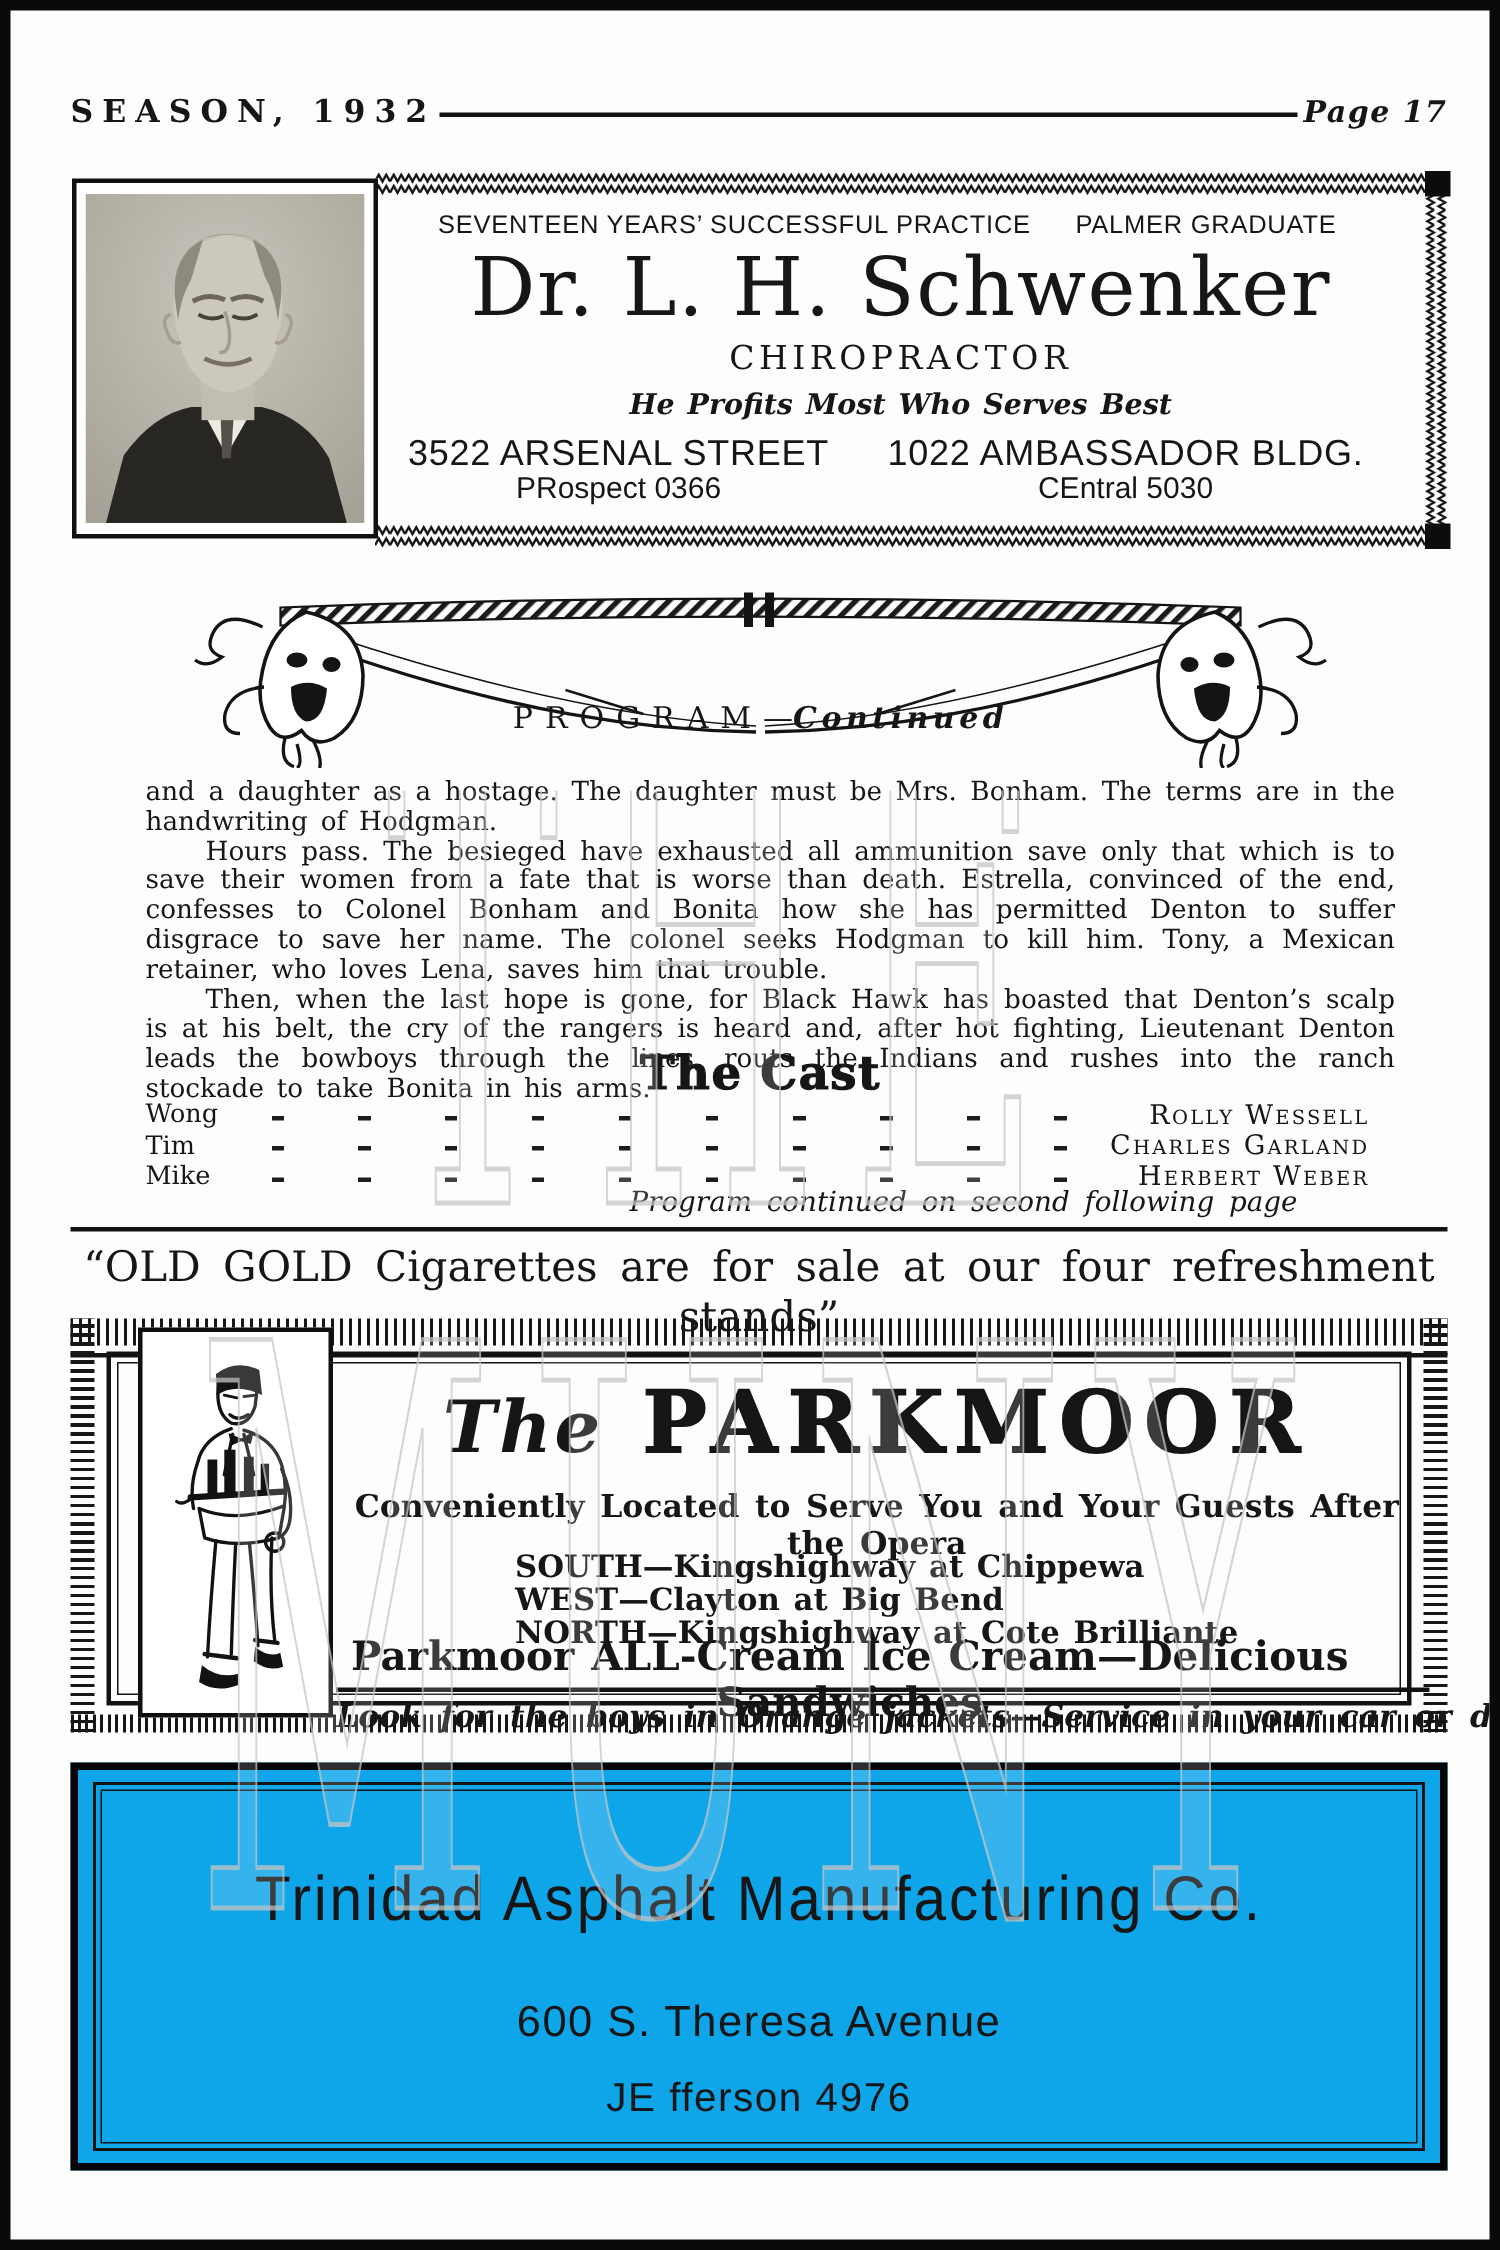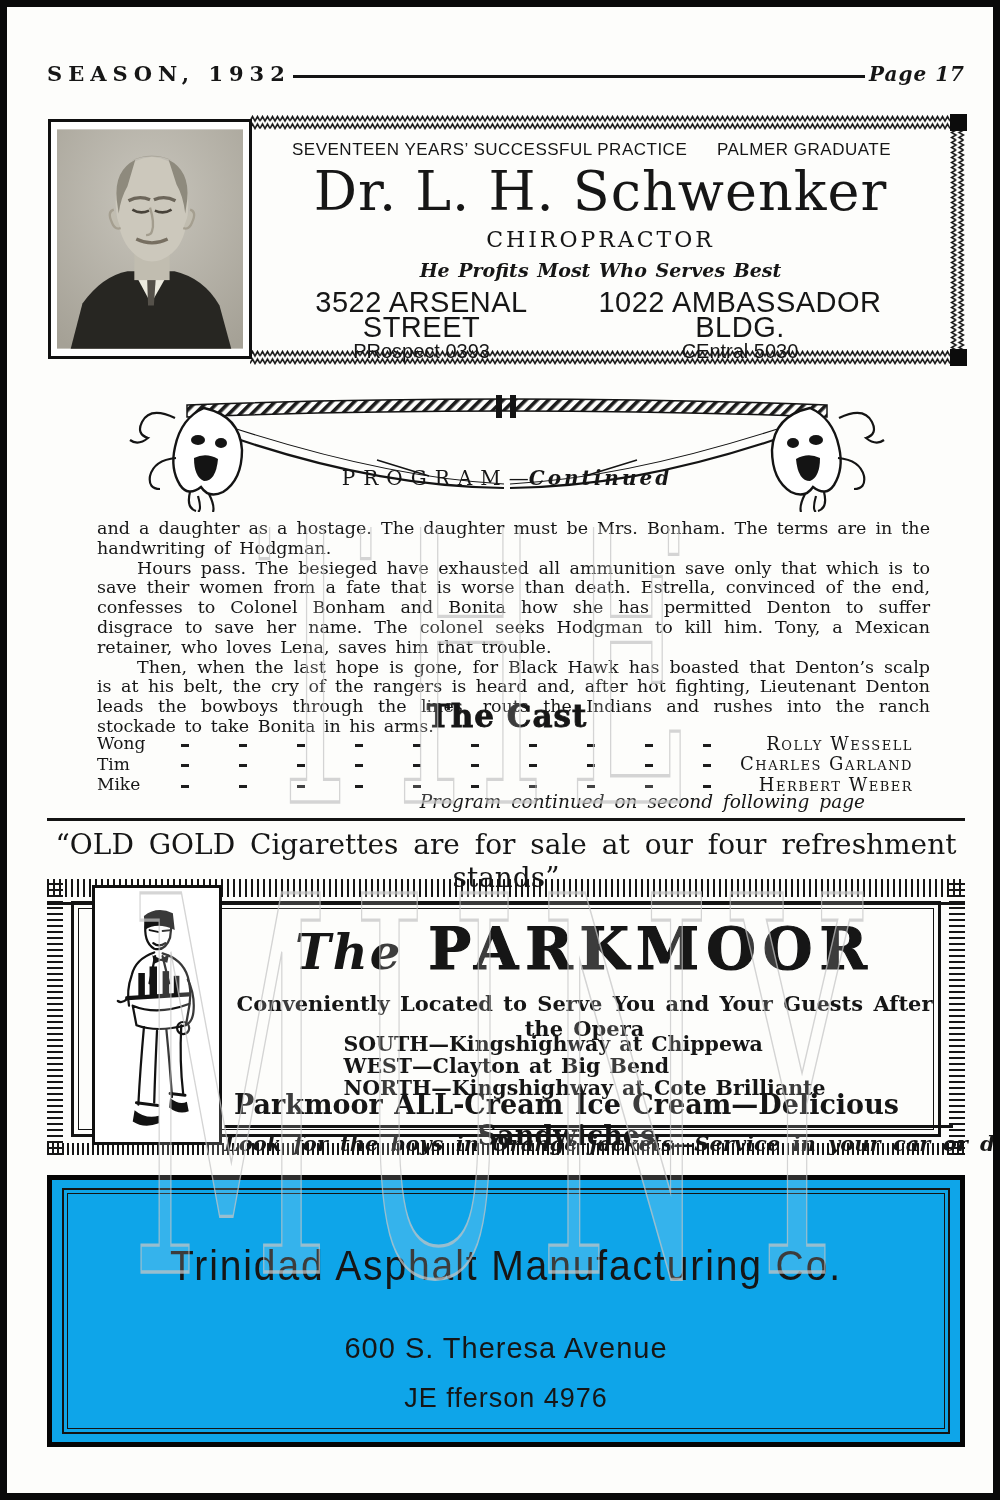--- a/index.html
+++ b/index.html
@@ -26,21 +26,21 @@
   .sq-tr { right:-2px; top:-1px; } .sq-br { right:-2px; bottom:-1px; }
   .schwenker .leftline { position:absolute; left:0; top:14px; bottom:14px; width:2px; background:#141414; }
   .schw-content { position:absolute; left:2px; right:16px; top:15px; bottom:15px; text-align:center; padding-top:10px; }
   .schw-taglines { display:flex; justify-content:space-between; padding:0 58px 0 40px;
     font-family:"Liberation Sans",sans-serif; font-size:17px; letter-spacing:0.5px; }
   .schw-name { font-size:54px; line-height:62px; margin-top:1px; letter-spacing:1px; }
   .schw-title { font-size:22px; line-height:34px; letter-spacing:3px; }
   .schw-motto { font-size:19px; line-height:23px; font-weight:bold; font-style:italic; margin-top:2px; word-spacing:2px; }
   .schw-addr { display:flex; justify-content:space-between; padding:0 40px 0 20px; margin-top:8px; }
   .schw-addr > div { text-align:center; }
-  .addr-line { font-family:"Liberation Sans",sans-serif; font-size:29px; line-height:25px; letter-spacing:0.5px; }
+  .addr-line { font-family:"Liberation Sans",sans-serif; font-size:24px; line-height:25px; letter-spacing:0.5px; }
   .phone-line { font-family:"Liberation Sans",sans-serif; font-size:20px; line-height:23px; }
 
   
   .photo { left:41px; top:112px; width:204px; height:240px; background:#fff;
     border:3px solid #101010; padding:6px; z-index:3; }
   .photo svg { display:block; width:100%; height:100%; }
 
   
   .divider { left:85px; top:383px; width:830px; height:122px; }
   .divider svg { position:absolute; left:0; top:0; }
@@ -144,21 +144,21 @@
       <div class="schw-taglines">
         <span>SEVENTEEN YEARS’ SUCCESSFUL PRACTICE</span>
         <span>PALMER GRADUATE</span>
       </div>
       <div class="schw-name">Dr. L. H. Schwenker</div>
       <div class="schw-title">CHIROPRACTOR</div>
       <div class="schw-motto">He Profits Most Who Serves Best</div>
       <div class="schw-addr">
         <div>
           <div class="addr-line">3522 ARSENAL STREET</div>
-          <div class="phone-line">PRospect 0393</div>
+          <div class="phone-line">PRospect 0366</div>
         </div>
         <div>
           <div class="addr-line">1022 AMBASSADOR BLDG.</div>
           <div class="phone-line">CEntral 5030</div>
         </div>
       </div>
     </div>
   </div>
 
   <div class="abs photo">

